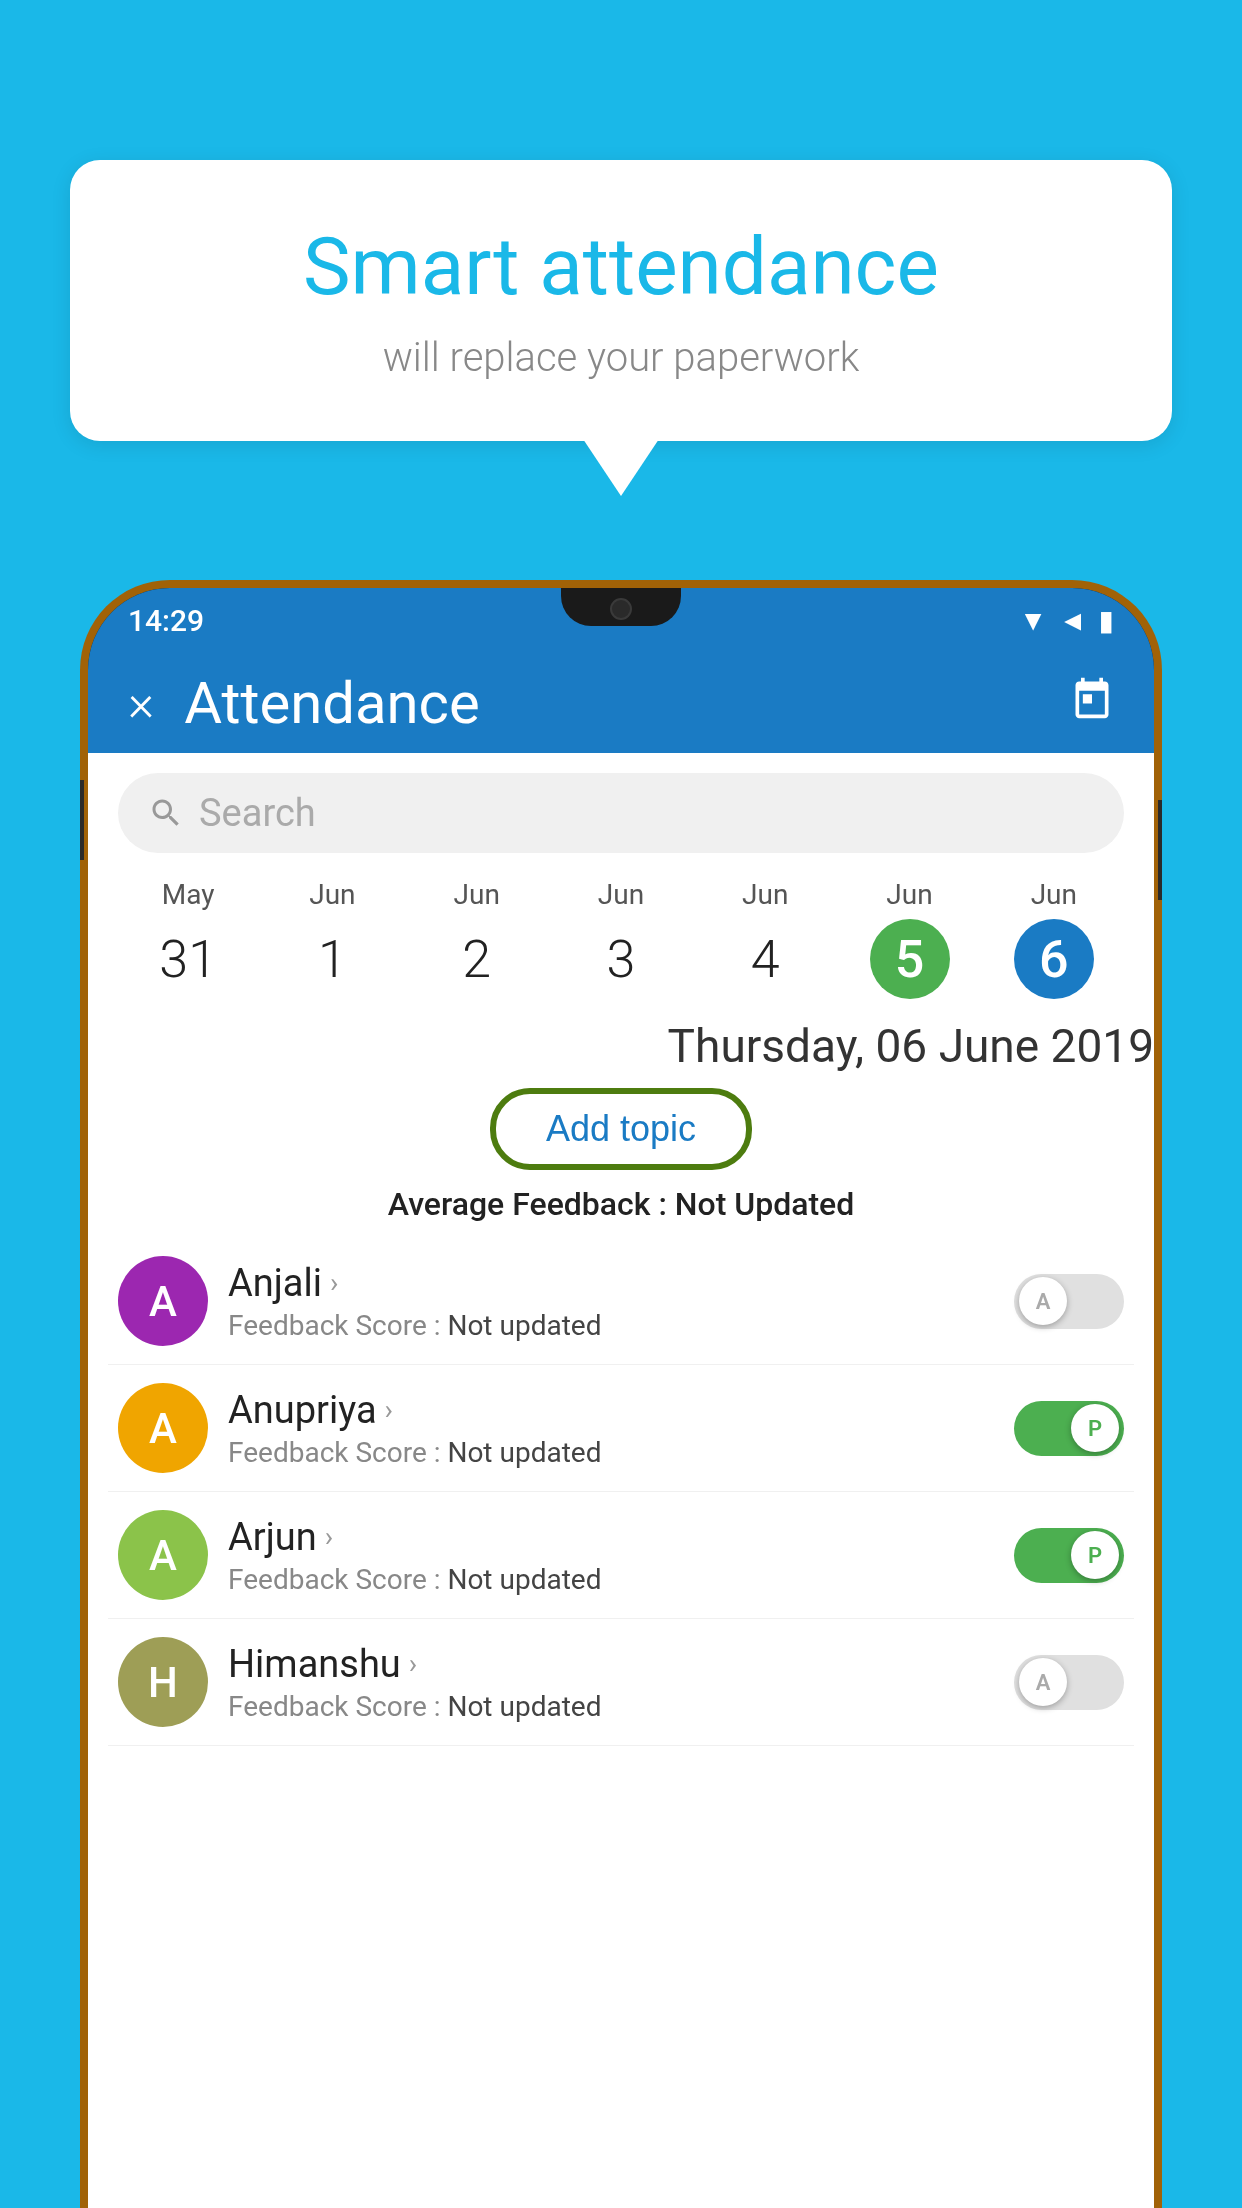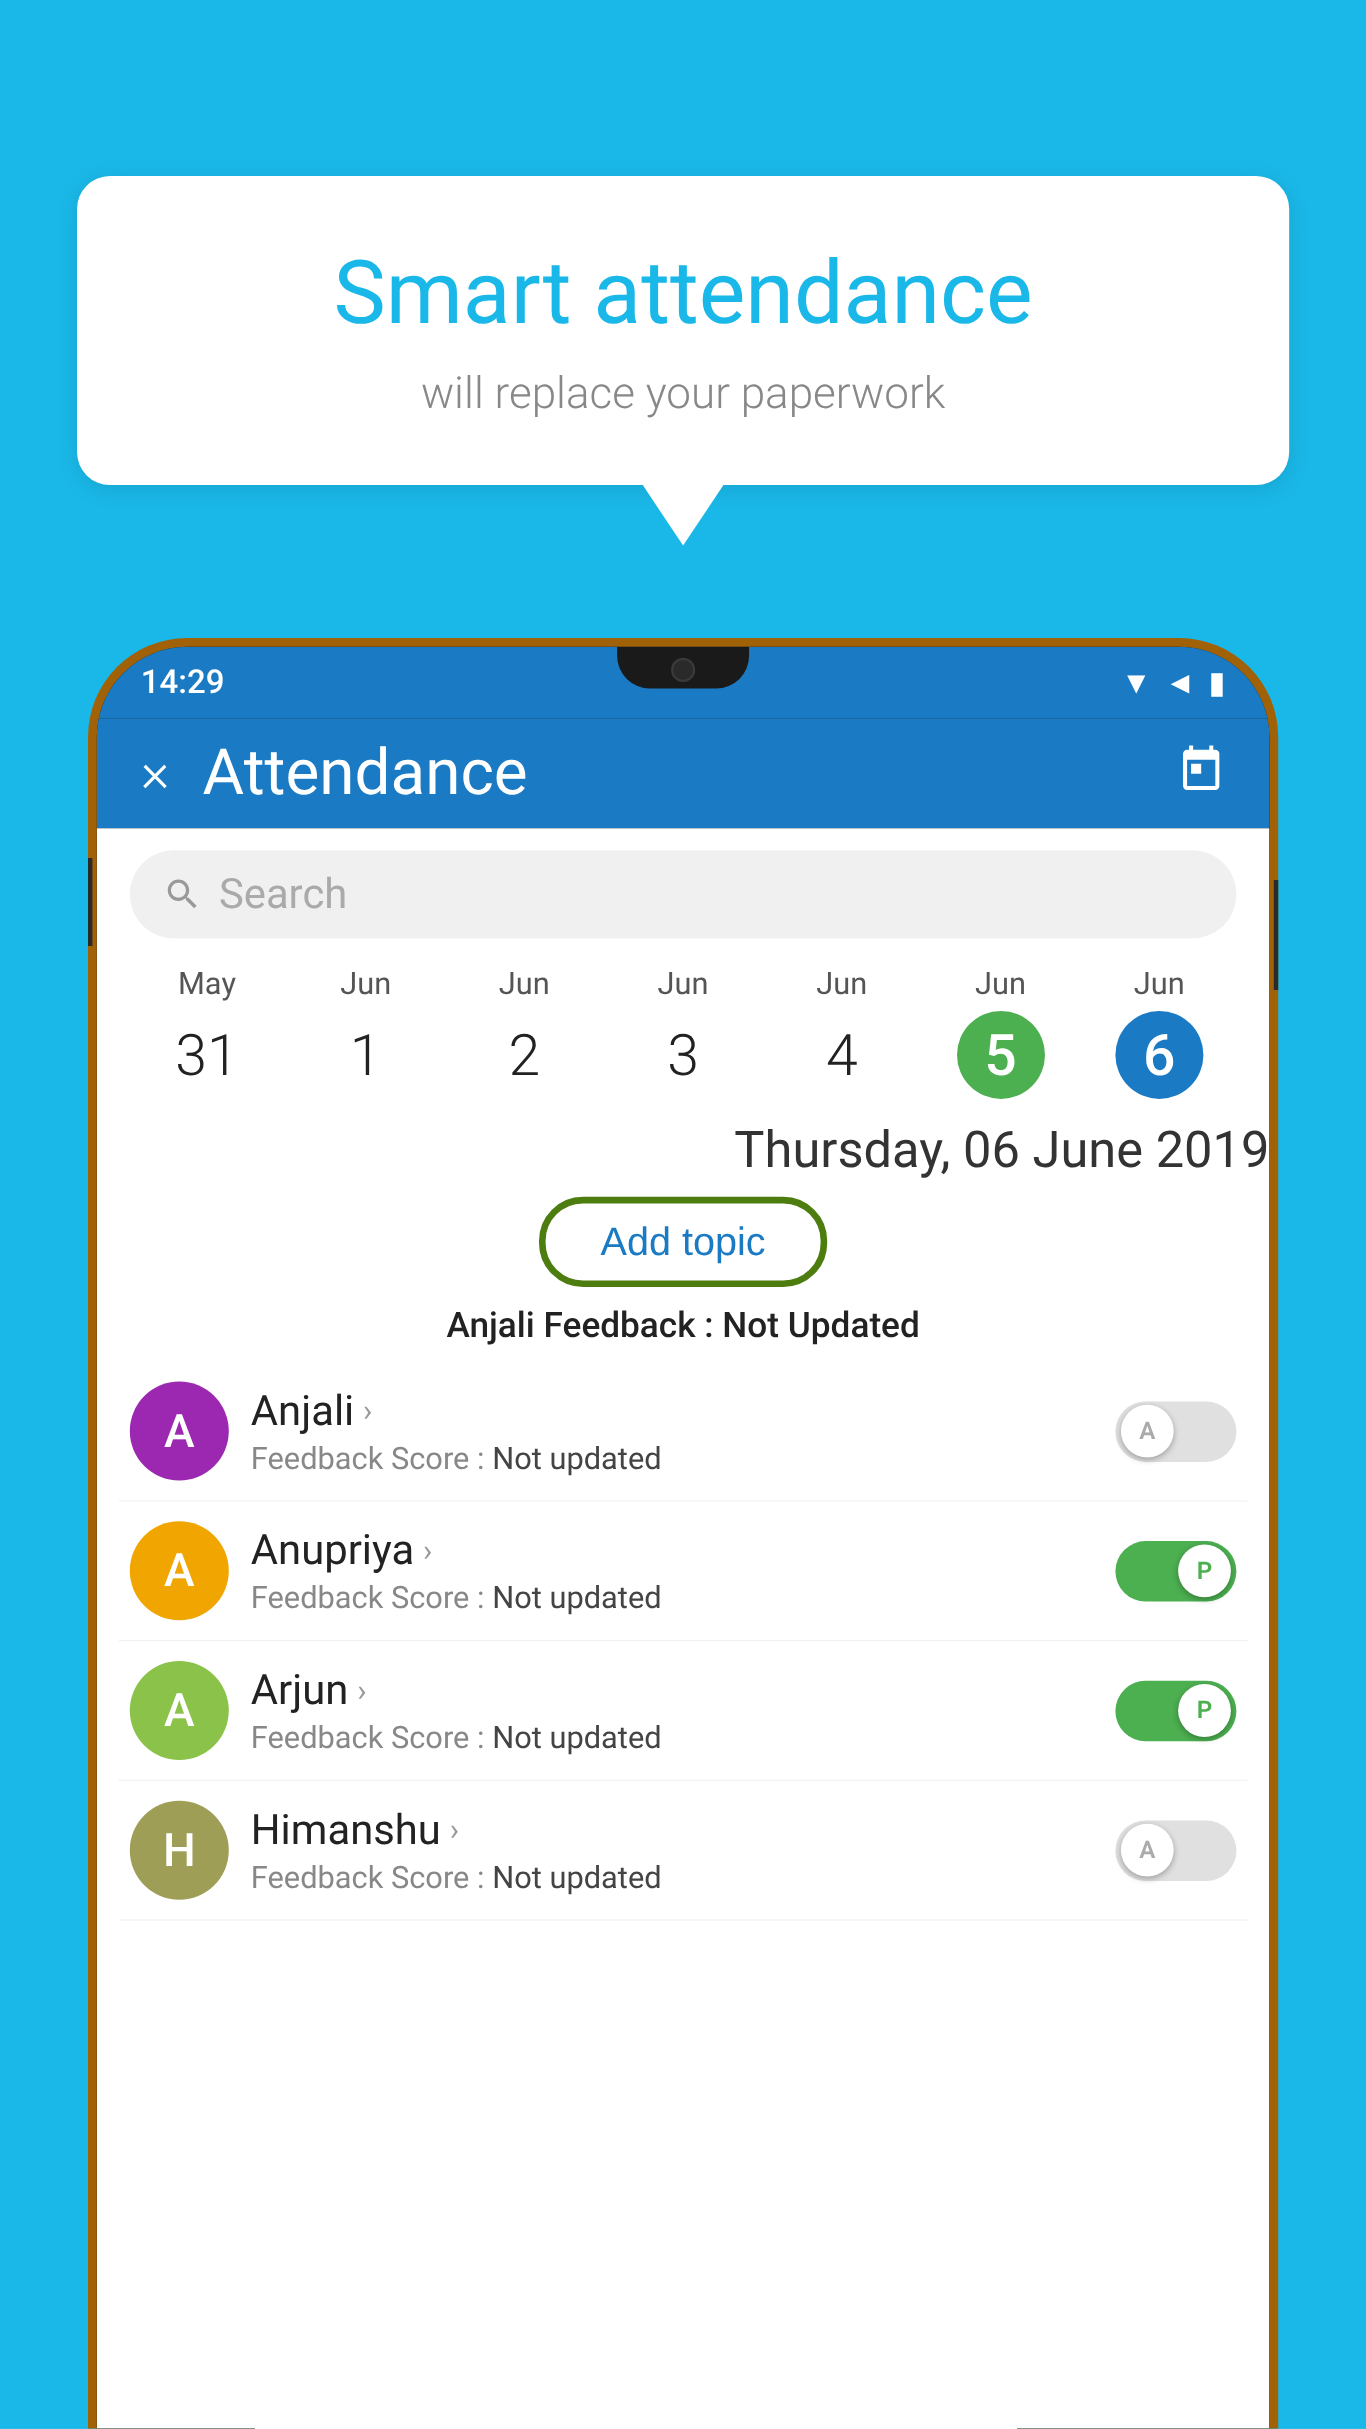--- a/index.html
+++ b/index.html
@@ -449,21 +449,21 @@
               <div class="cal-month">Jun</div>
               <div class="cal-num today-blue">6</div>
             </div>
           </div>
 
         <div class="date-display">Thursday, 06 June 2019</div>
 
         <button class="add-topic-btn">Add topic</button>
 
         <div class="feedback-info">
-          <span>Anjali Feedback : </span><span style="color:#222;font-weight:500;">Not Updated</span>
+          <span>Average Feedback : </span><span style="color:#222;font-weight:500;">Not Updated</span>
         </div>
 
         <div class="student-list" id="student-list">
         <div class="student-item">
               <div class="student-avatar" style="background-color: rgb(156, 39, 176);">A</div>
               <div class="student-info">
                 <div class="student-name">Anjali <span class="chevron">›</span></div>
                 <div class="student-feedback">Feedback Score : <span>Not updated</span></div>
               </div>
               <div class="toggle-container">

